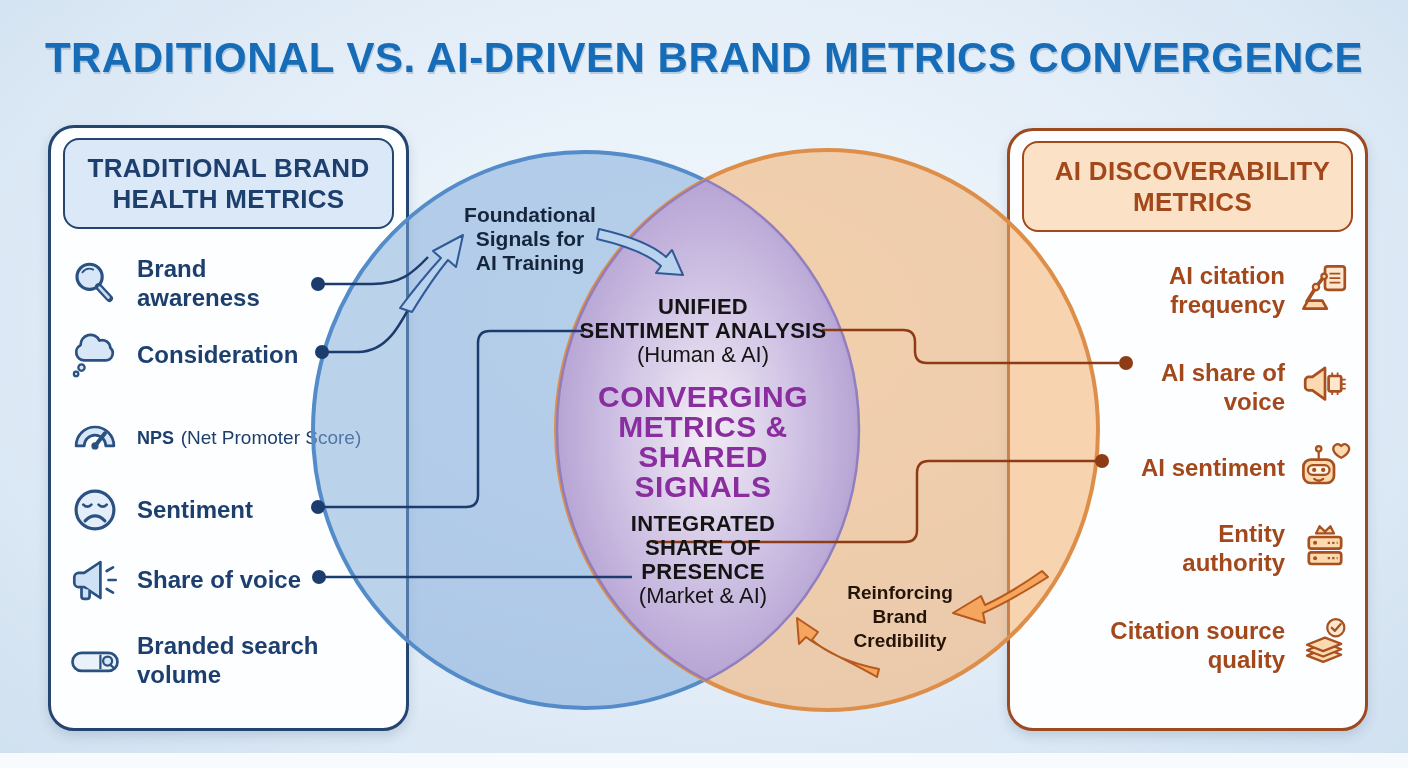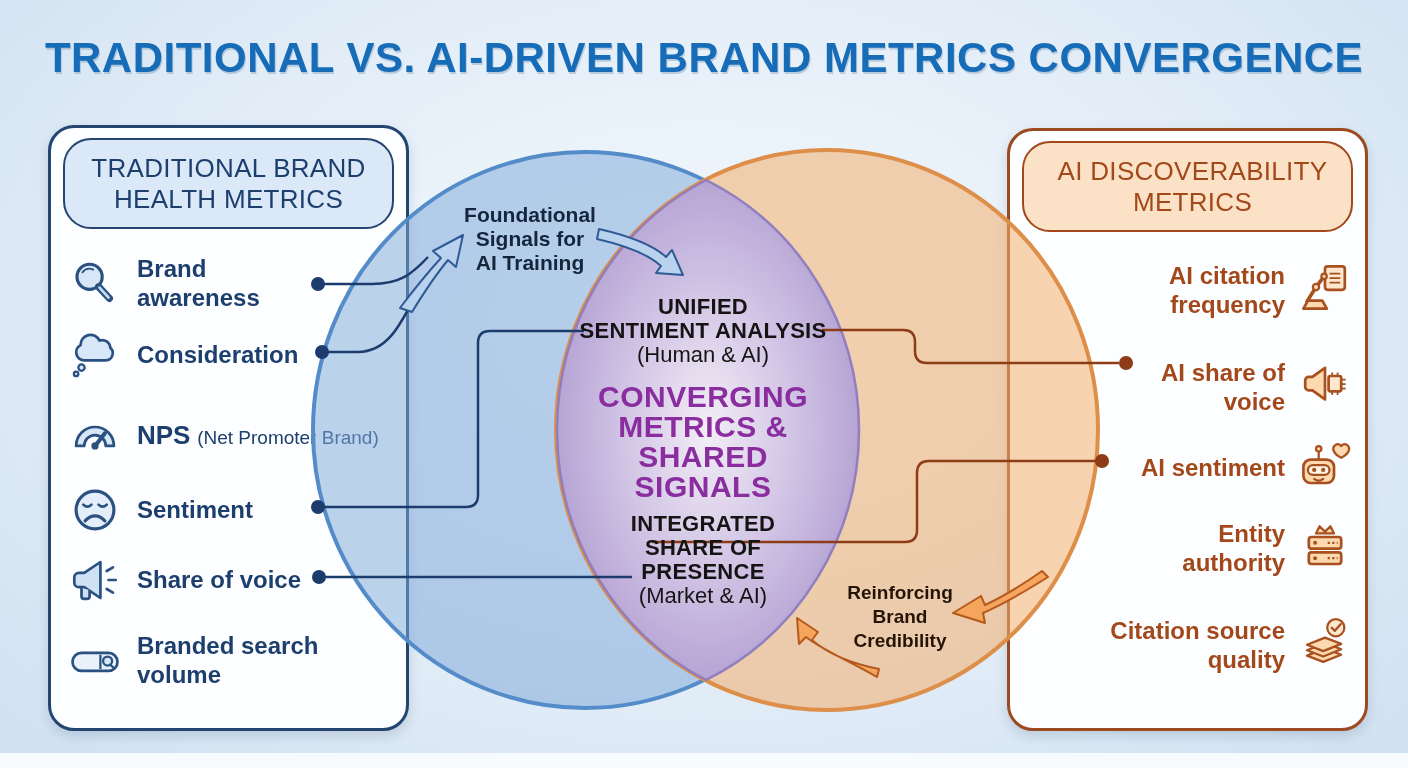--- a/index.html
+++ b/index.html
@@ -8,29 +8,29 @@
     background:radial-gradient(ellipse at 50% 42%, #f4f9fd 0%, #e4eef8 52%, #cfe0f0 100%);}
   .bottom-strip{position:absolute;left:0;right:0;bottom:0;height:15px;background:#f7fbfe;}
   .title{position:absolute;top:34px;left:0;width:100%;text-align:center;
     font-size:42px;font-weight:800;letter-spacing:.5px;color:#176cb8;
     text-shadow:1px 2px 0 rgba(23,76,128,.22);}
   
   .panel{position:absolute;width:355px;background:#fdfeff;border-radius:26px;
     box-shadow:0 5px 12px rgba(30,60,100,.16);}
   .panel.left{left:48px;top:125px;height:600px;border:3px solid #24456f;}
   .panel.right{left:1007px;top:128px;height:597px;border:3px solid #9c4a20;}
-  .phead{margin:10px 12px 0 12px;border-radius:28px;padding:13px 6px;text-align:center;
-    font-weight:400;font-size:26px;line-height:1.18;white-space:pre-line;letter-spacing:.3px;}
+  .phead{margin:10px 12px 0 12px;border-radius:16px;padding:13px 6px;text-align:center;
+    font-weight:700;font-size:26px;line-height:1.18;white-space:pre-line;letter-spacing:.3px;}
   .phead.blue{background:#dbe8f7;border:2.5px solid #24456f;color:#1d3f6e;}
   .phead.orange{background:#fbe2c6;border:2.5px solid #a3481b;color:#a3481b;padding-left:16px;}
   .litem{position:absolute;left:16px;width:315px;height:64px;display:flex;align-items:center;gap:14px;}
   .ritem{position:absolute;right:12px;width:330px;height:64px;display:flex;align-items:center;justify-content:flex-end;gap:12px;}
   .icon{flex:none;width:56px;height:56px;display:flex;align-items:center;justify-content:center;}
   .llabel{font-size:24px;font-weight:600;color:#1d3f6e;line-height:1.2;white-space:pre-line;}
-  .llabel .main{font-size:26px;font-weight:700;}
+  .llabel .main{font-size:18px;font-weight:700;}
   .llabel .note{font-size:19px;font-weight:500;}
   .rlabel{font-size:24px;font-weight:600;color:#a3481b;line-height:1.2;white-space:pre-line;text-align:right;margin-top:6px;}
   
   .venn-svg{position:absolute;left:0;top:0;z-index:3;pointer-events:none;}
   .overlay-text{position:absolute;z-index:4;text-align:center;}
   .ot-line{display:block;}
   .blk-top,.blk-bottom{left:553px;width:300px;font-size:22px;line-height:24px;font-weight:800;color:#141414;letter-spacing:.3px;}
   .blk-top{top:295px;}
   .blk-bottom{top:512px;}
   .blk-top .light,.blk-bottom .light{font-weight:500;letter-spacing:0;}
@@ -74,21 +74,21 @@
     </div>
 
     <div class="litem" style="top:276px">
       <span class="icon">
         <svg width="54" height="54" viewBox="0 0 60 60">
           <path d="M9 41 a21 21 0 0 1 42 0 l-9 0 a12 12 0 0 0 -24 0 z" fill="#d7e7f8" stroke="#2a5180" stroke-width="3" stroke-linejoin="round"></path>
           <line x1="30" y1="41" x2="41" y2="27" stroke="#2a5180" stroke-width="4.5" stroke-linecap="round"></line>
           <circle cx="30" cy="41" r="4" fill="#2a5180"></circle>
         </svg>
       </span>
-      <span class="llabel"><span class="main">NPS</span> <span class="note">(Net Promoter Brand)</span></span>
+      <span class="llabel"><span class="main">NPS</span> <span class="note">(Net Promoter Score)</span></span>
     </div>
 
     <div class="litem" style="top:350px">
       <span class="icon">
         <svg width="54" height="54" viewBox="0 0 60 60">
           <circle cx="30" cy="30" r="21" fill="#e3eefa" stroke="#2a5180" stroke-width="3.5"></circle>
           <path d="M17 24 q4.5 4.5 9 0 M34 24 q4.5 4.5 9 0" fill="none" stroke="#2a5180" stroke-width="3" stroke-linecap="round"></path>
           <path d="M19 42 q11 -11 22 0" fill="none" stroke="#2a5180" stroke-width="3.5" stroke-linecap="round"></path>
         </svg>
       </span>

